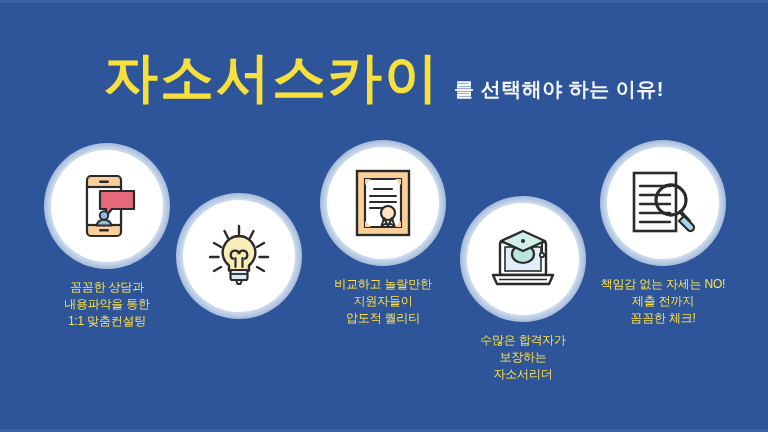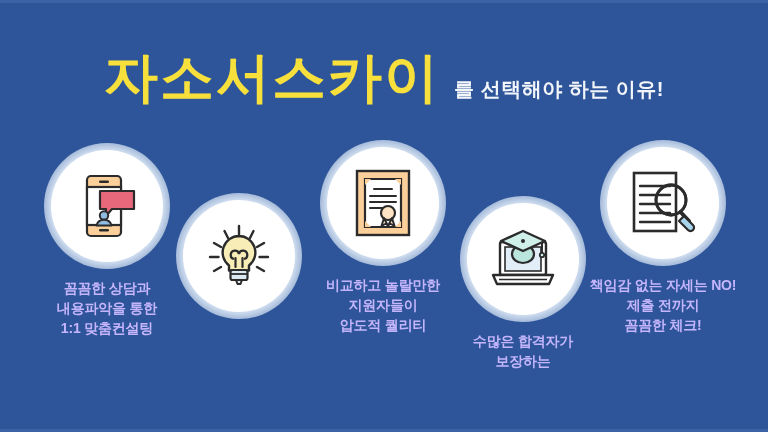--- a/index.html
+++ b/index.html
@@ -87,23 +87,23 @@
     border-radius: 50%;
     background: #FFFFFF;
     display: flex;
     align-items: center;
     justify-content: center;
   }
   .circle svg { display: block; }
 
   .caption {
     margin-top: 10px;
-    color: #c4b5fd;
-    font-size: 14px;
-    font-weight: bold;
+    color: #fde047;
+    font-size: 12px;
+    font-weight: normal;
     line-height: 1.42;
     letter-spacing: -0.2px;
     white-space: nowrap;
   }
   .caption .line { display: block; }
 
   
   #feature-0 { left: 32px;  top: 143px; }
   #feature-1 { left: 164px; top: 193px; }
   #feature-2 { left: 308px; top: 140px; }
@@ -223,20 +223,21 @@
             <circle cx="36" cy="14" r="2" fill="#2B2B2B"></circle>
             <path d="M55 15.5 L55 26" stroke="#2B2B2B" stroke-width="2" stroke-linecap="round"></path>
             <circle cx="55" cy="28" r="2.2" fill="#CFF0E9" stroke="#2B2B2B" stroke-width="1.8"></circle>
           </svg>
         </span>
       </div>
     </div>
     <div class="caption">
       <span class="line">수많은 합격자가</span>
       <span class="line">보장하는</span>
+      <span class="line">자소서리더</span>
     </div>
   </div>
 
   <div class="feature" id="feature-4">
     <div class="circle-wrap">
       <div class="circle-glow"></div>
       <div class="circle">
         <span>
           <svg width="68" height="66" viewBox="0 0 68 66">
             <rect x="5" y="3" width="42" height="58" fill="#FFFFFF" stroke="#2B2B2B" stroke-width="2.6"></rect>

